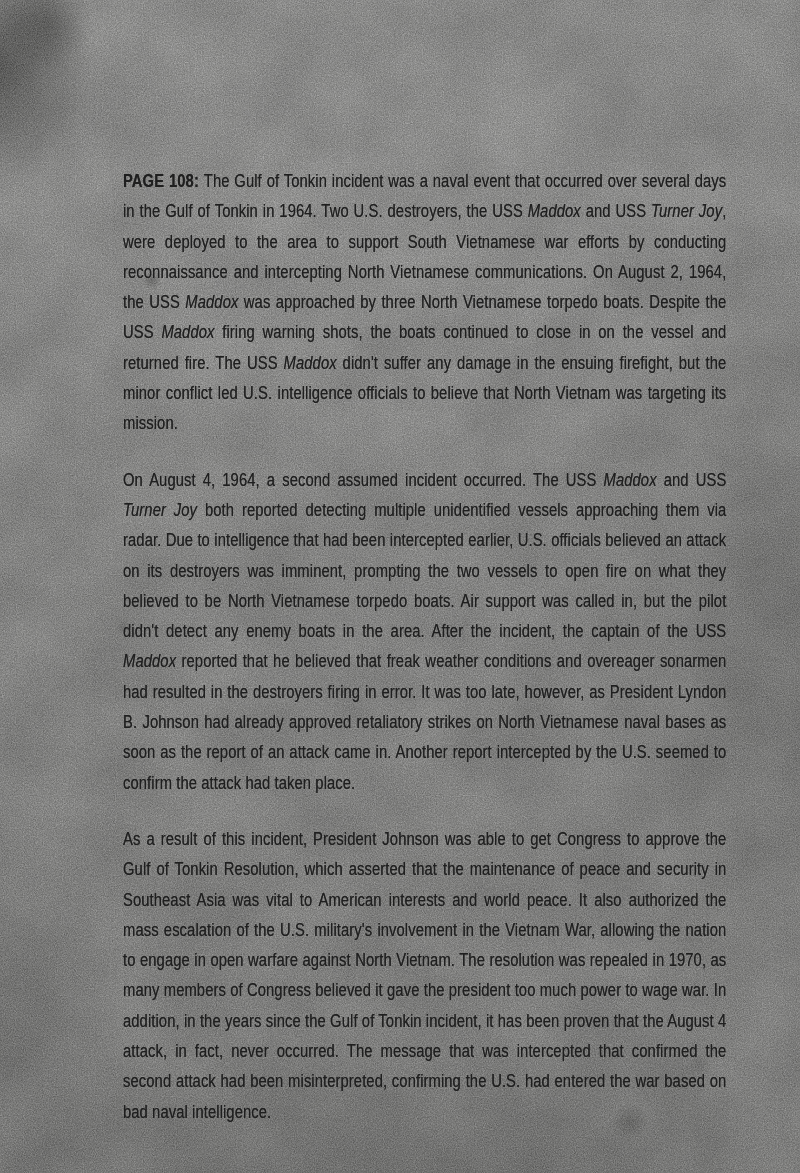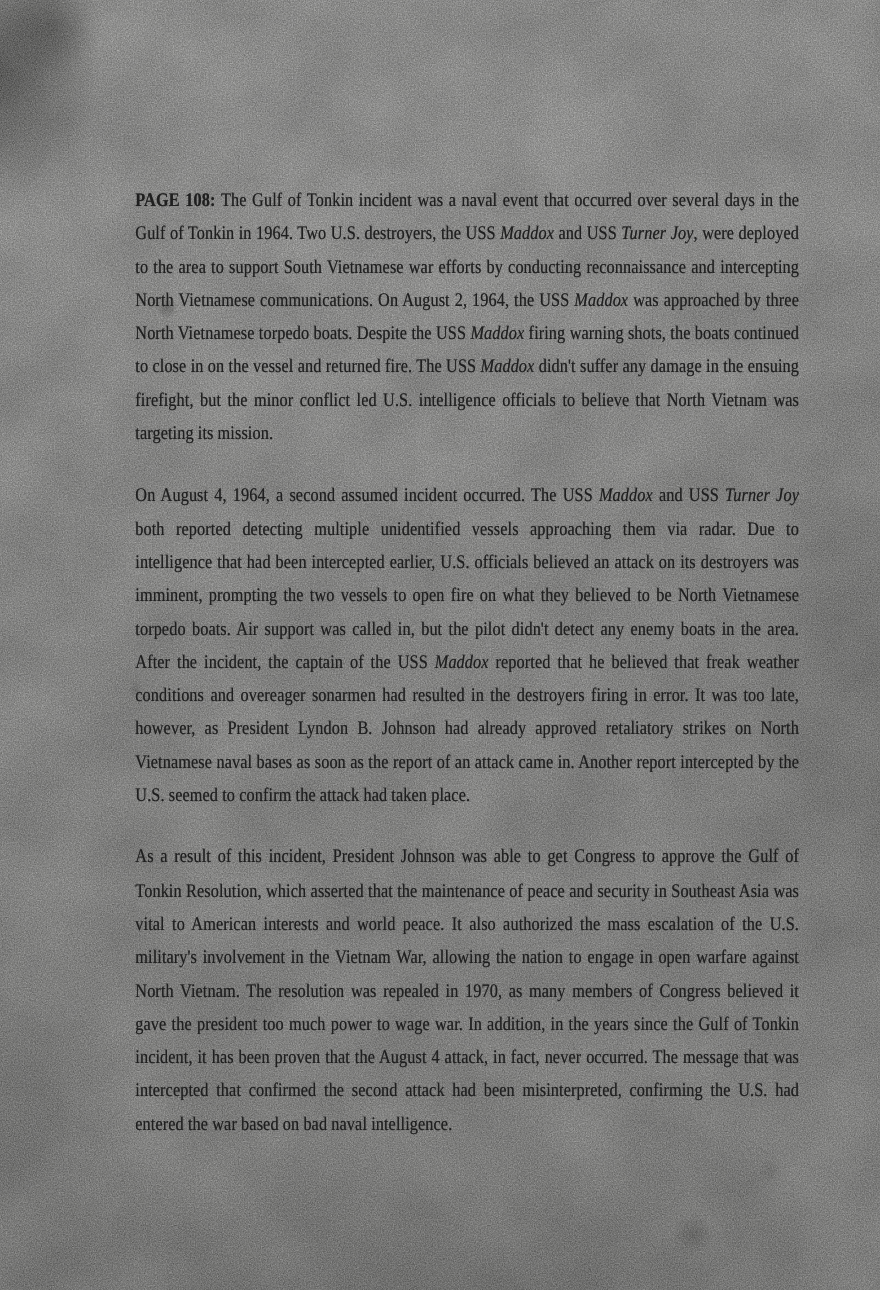--- a/index.html
+++ b/index.html
@@ -6,21 +6,21 @@
     margin: 0;
     padding: 0;
     background: #6e6e6c;
   }
   .page {
     position: relative;
     width: 800px;
     height: 1173px;
     overflow: hidden;
     background: #9b9b99;
-    font-family: Liberation Serif, serif;
+    font-family: Liberation Sans, sans-serif;
   }
   .shading {
     position: absolute;
     inset: 0;
     background:
       radial-gradient(circle 150px at -2% 6%, rgba(12,12,10,0.55), rgba(12,12,10,0) 72%),
       radial-gradient(circle 60px at 6% 2%, rgba(12,12,10,0.35), rgba(12,12,10,0) 75%),
       radial-gradient(circle 14px at 152px 280px, rgba(35,35,33,0.38), rgba(35,35,33,0) 70%),
       radial-gradient(circle 9px at 123px 627px, rgba(55,55,53,0.28), rgba(55,55,53,0) 70%),
       radial-gradient(circle 26px at 630px 1122px, rgba(40,40,38,0.32), rgba(40,40,38,0) 72%),

